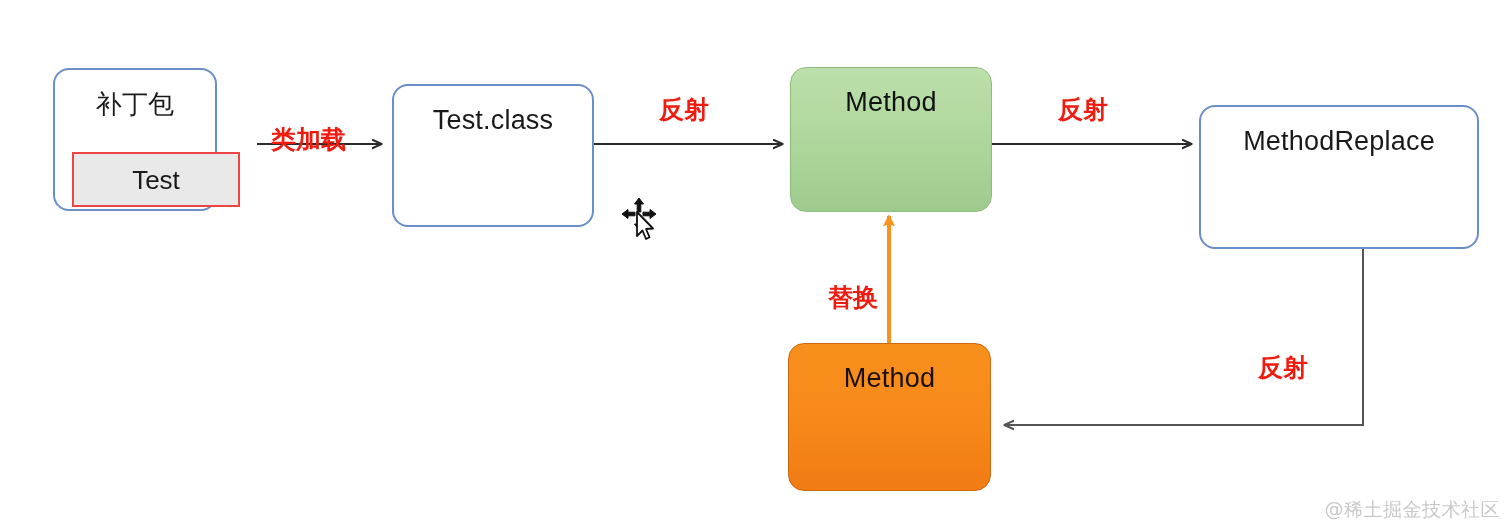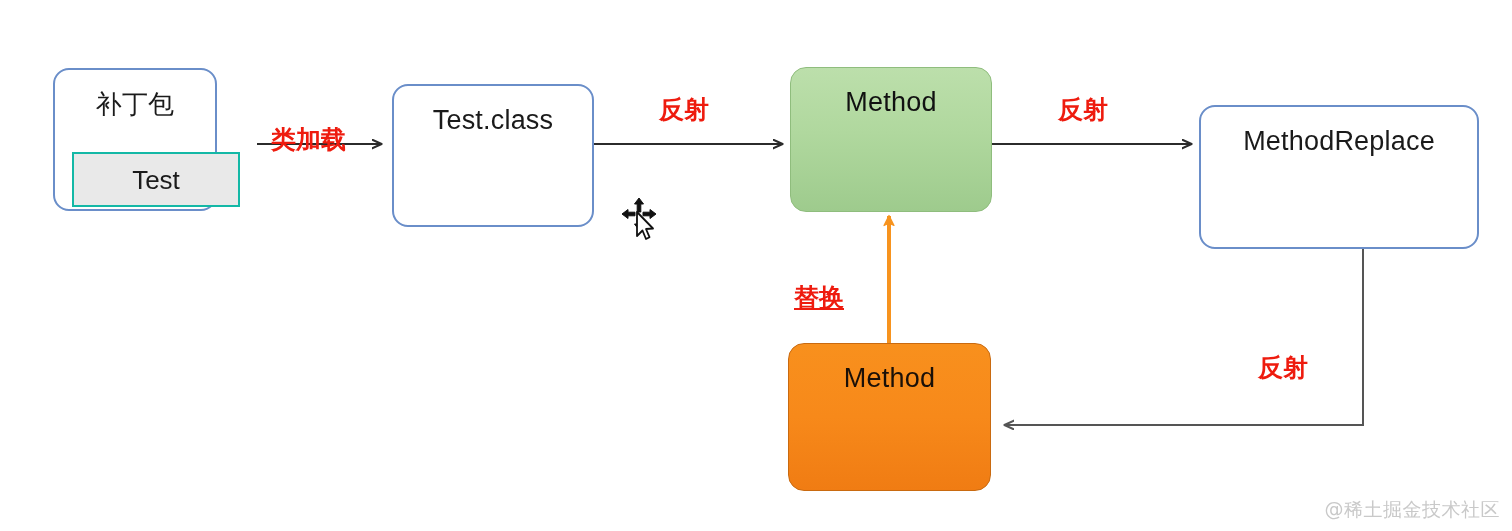--- a/index.html
+++ b/index.html
@@ -58,21 +58,21 @@
     border: 1.5px solid #c96a10;
     border-radius: 16px;
   }
   .box-orange .node-label { color: #1a1008; }
 
   
   .subbox {
     position: absolute;
     box-sizing: border-box;
     background: #e9e9e9;
-    border: 2px solid #14b8a6;
+    border: 2px solid #ef4444;
     display: flex;
     align-items: center;
     justify-content: center;
   }
   .subbox-label {
     font-size: 26px;
     color: #1a1a1a;
     line-height: 1;
   }
 
@@ -178,21 +178,21 @@
   </div>
 
   <div class="edge-label" style="left:271px; top:97px;margin-top:30px;">类加载</div>
 
   <div class="edge-label" style="left:659px; top:97px;">反射</div>
 
   <div class="edge-label" style="left:1058px; top:97px;">反射</div>
 
   <div class="edge-label" style="left:1258px; top:355px;">反射</div>
 
-  <div class="edge-label" style="left:794px; top:285px;text-decoration:underline;">替换</div>
+  <div class="edge-label" style="left:828px; top:285px;">替换</div>
 
   <div id="cursor" style="left:620px; top:196px; width:44px; height:46px;">
     <svg width="44" height="46" viewBox="0 0 44 46" xmlns="http://www.w3.org/2000/svg">
 
       <g fill="#111111" stroke="#111111" stroke-width="1">
 
         <path d="M19,2 L23.5,8 L20.8,8 L20.8,16 L17.2,16 L17.2,8 L14.5,8 Z"></path>
 
         <path d="M19,34 L14.5,28 L17.2,28 L17.2,21 L20.8,21 L20.8,28 L23.5,28 Z"></path>
 

